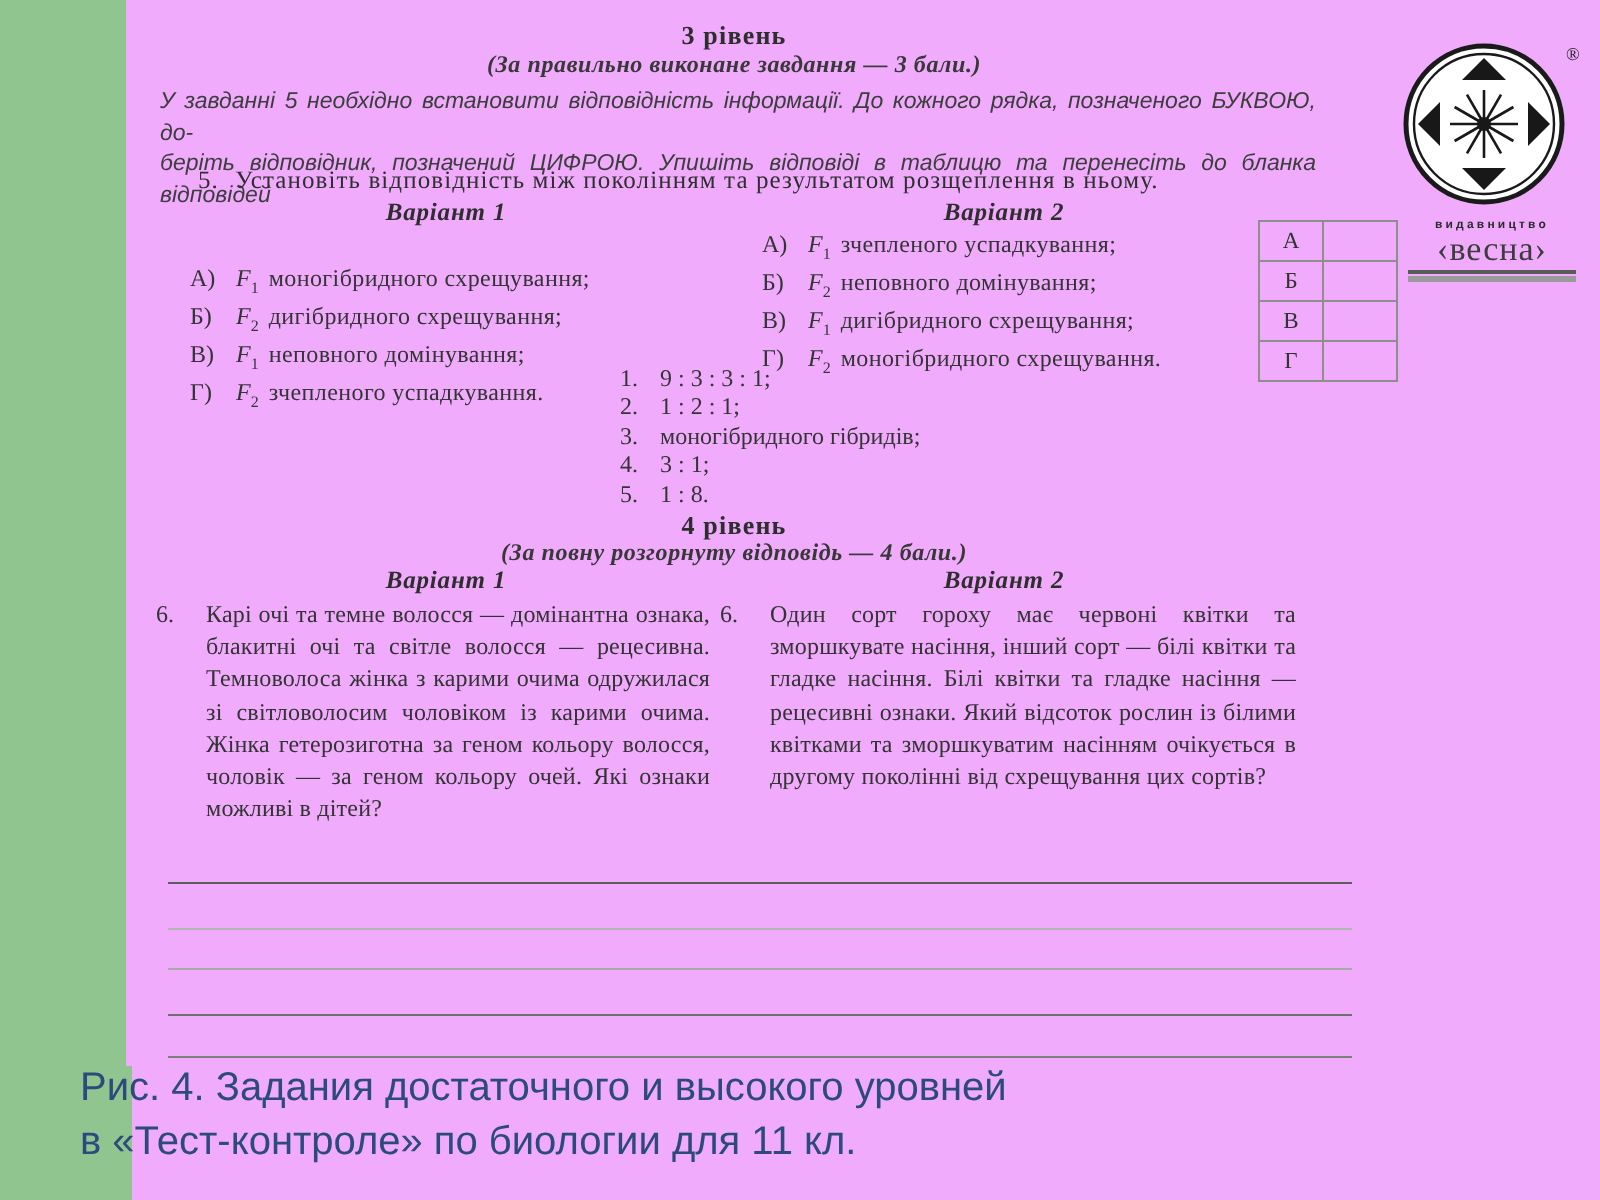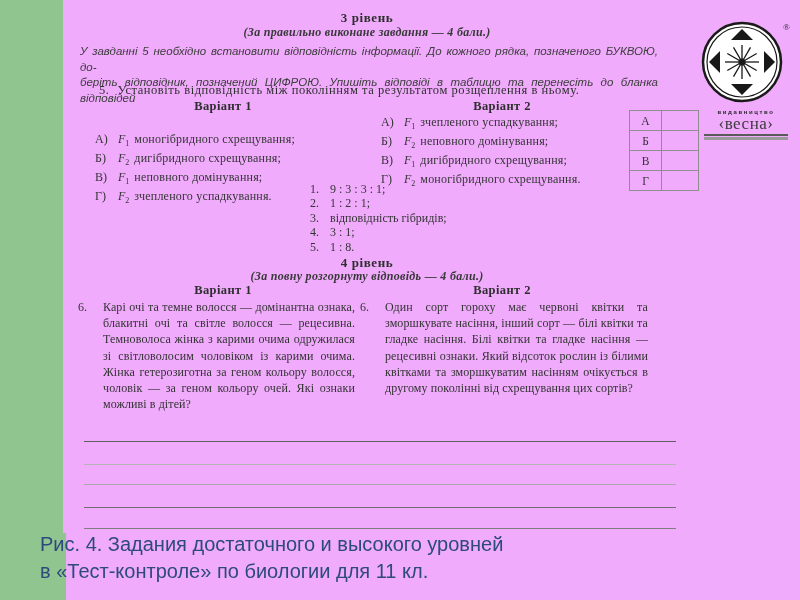--- a/index.html
+++ b/index.html
@@ -11,21 +11,21 @@
   .green-foot{position:absolute;left:0;top:533px;width:66px;height:67px;background:#90c58f;}
 
   
   .doc{position:absolute;left:63px;top:0;width:710px;height:533px;color:#333;}
   .center-band{position:absolute;left:15px;width:578px;text-align:center;}
   .lvl-title{font-weight:bold;font-size:13px;letter-spacing:0.6px;color:#2e2e2e;}
   .lvl-note{font-weight:bold;font-style:italic;font-size:12px;letter-spacing:0.3px;color:#383838;}
   .instr{position:absolute;left:17px;top:44px;width:578px;font-family:"Liberation Sans","DejaVu Sans",sans-serif;font-style:italic;font-size:11.5px;line-height:15.5px;color:#3d3d3d;text-align:justify;}
   .task5{position:absolute;left:15px;top:83px;font-size:12.5px;letter-spacing:0.55px;color:#2f2f2f;white-space:nowrap;margin-left:21px;}
   .task5 .num{margin-right:8px;}
-  .variant-h{position:absolute;width:140px;text-align:center;font-weight:bold;font-size:12.5px;letter-spacing:0.4px;color:#2e2e2e;}
+  .variant-h{position:absolute;width:140px;text-align:center;font-weight:bold;font-style:italic;font-size:12.5px;letter-spacing:0.4px;color:#2e2e2e;}
   .opts{position:absolute;top:113px;font-size:12px;color:#343434;}
   .opts .row{height:19px;line-height:19px;white-space:nowrap;}
   .opts .letter{display:inline-block;width:23px;}
   .opts i{font-style:italic;}
   .opts sub{font-size:8px;}
   .opts .txt{margin-left:5px;letter-spacing:0.2px;}
 
   .ans-table{position:absolute;left:566px;top:110px;border-collapse:collapse;}
   .ans-table td{border:1px solid #8e8e8e;font-size:11.5px;color:#333;text-align:center;padding:0;}
   .ans-table .lt{width:31px;height:19px;}
@@ -61,21 +61,21 @@
 <body>
 
 <div class="slide">
 
   <div class="green-main"></div>
   <div class="green-foot"></div>
 
   <div class="doc">
 
     <div class="center-band lvl-title" style="top:10px;">3 рівень</div>
-    <div class="center-band lvl-note" style="top:25px;">(За правильно виконане завдання — 4 бали.)</div>
+    <div class="center-band lvl-note" style="top:25px;">(За правильно виконане завдання — 3 бали.)</div>
     <div class="instr">
       <span>У завданні 5 необхідно встановити відповідність інформації. До кожного рядка, позначеного БУКВОЮ, до-</span><br>
       <span>беріть відповідник, позначений ЦИФРОЮ. Упишіть відповіді в таблицю та перенесіть до бланка відповідей</span>
     </div>
 
     <div class="task5">
       <span class="num">5.</span><span>Установіть відповідність між поколінням та результатом розщеплення в ньому.</span>
     </div>
 
     <div class="variant-h" style="left:90px;top:99px;">Варіант 1</div>
@@ -112,21 +112,21 @@
       <tr>
             <td class="lt">Г</td>
             <td class="bl"></td>
           </tr>
     </tbody>
       </table>
 
     <div class="match">
       <div class="row"><span class="num">1.</span><span>9 : 3 : 3 : 1;</span></div>
       <div class="row"><span class="num">2.</span><span>1 : 2 : 1;</span></div>
-      <div class="row"><span class="num">3.</span><span>відповідність гібридів;</span></div>
+      <div class="row"><span class="num">3.</span><span>моногібридного гібридів;</span></div>
       <div class="row"><span class="num">4.</span><span>3 : 1;</span></div>
       <div class="row"><span class="num">5.</span><span>1 : 8.</span></div>
     </div>
 
     <div class="center-band lvl-title" style="top:255px;">4 рівень</div>
     <div class="center-band lvl-note" style="top:269px;">(За повну розгорнуту відповідь — 4 бали.)</div>
     <div class="variant-h" style="left:90px;top:283px;">Варіант 1</div>
     <div class="variant-h" style="left:369px;top:283px;">Варіант 2</div>
 
     <div class="q" style="left:15px;width:277px;">

